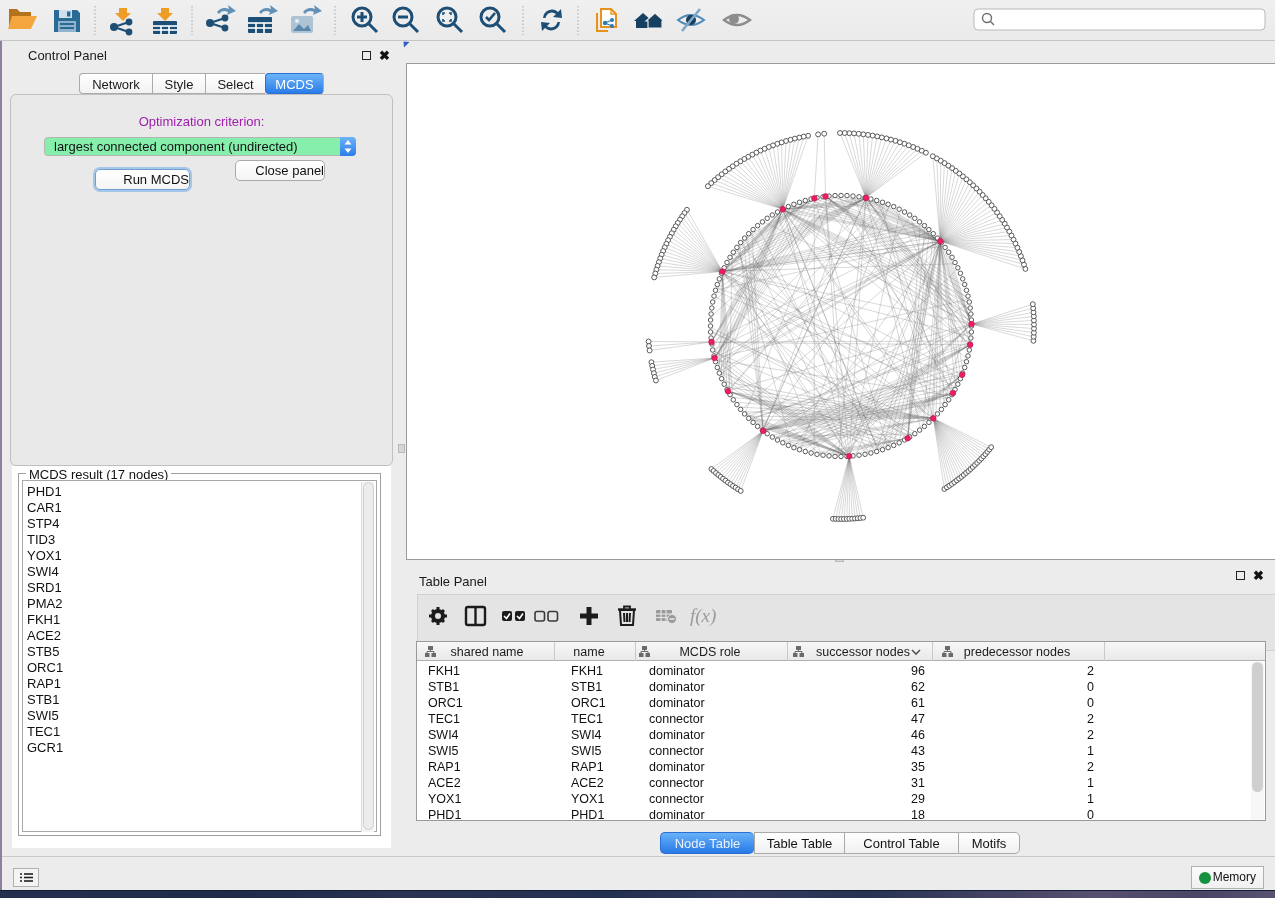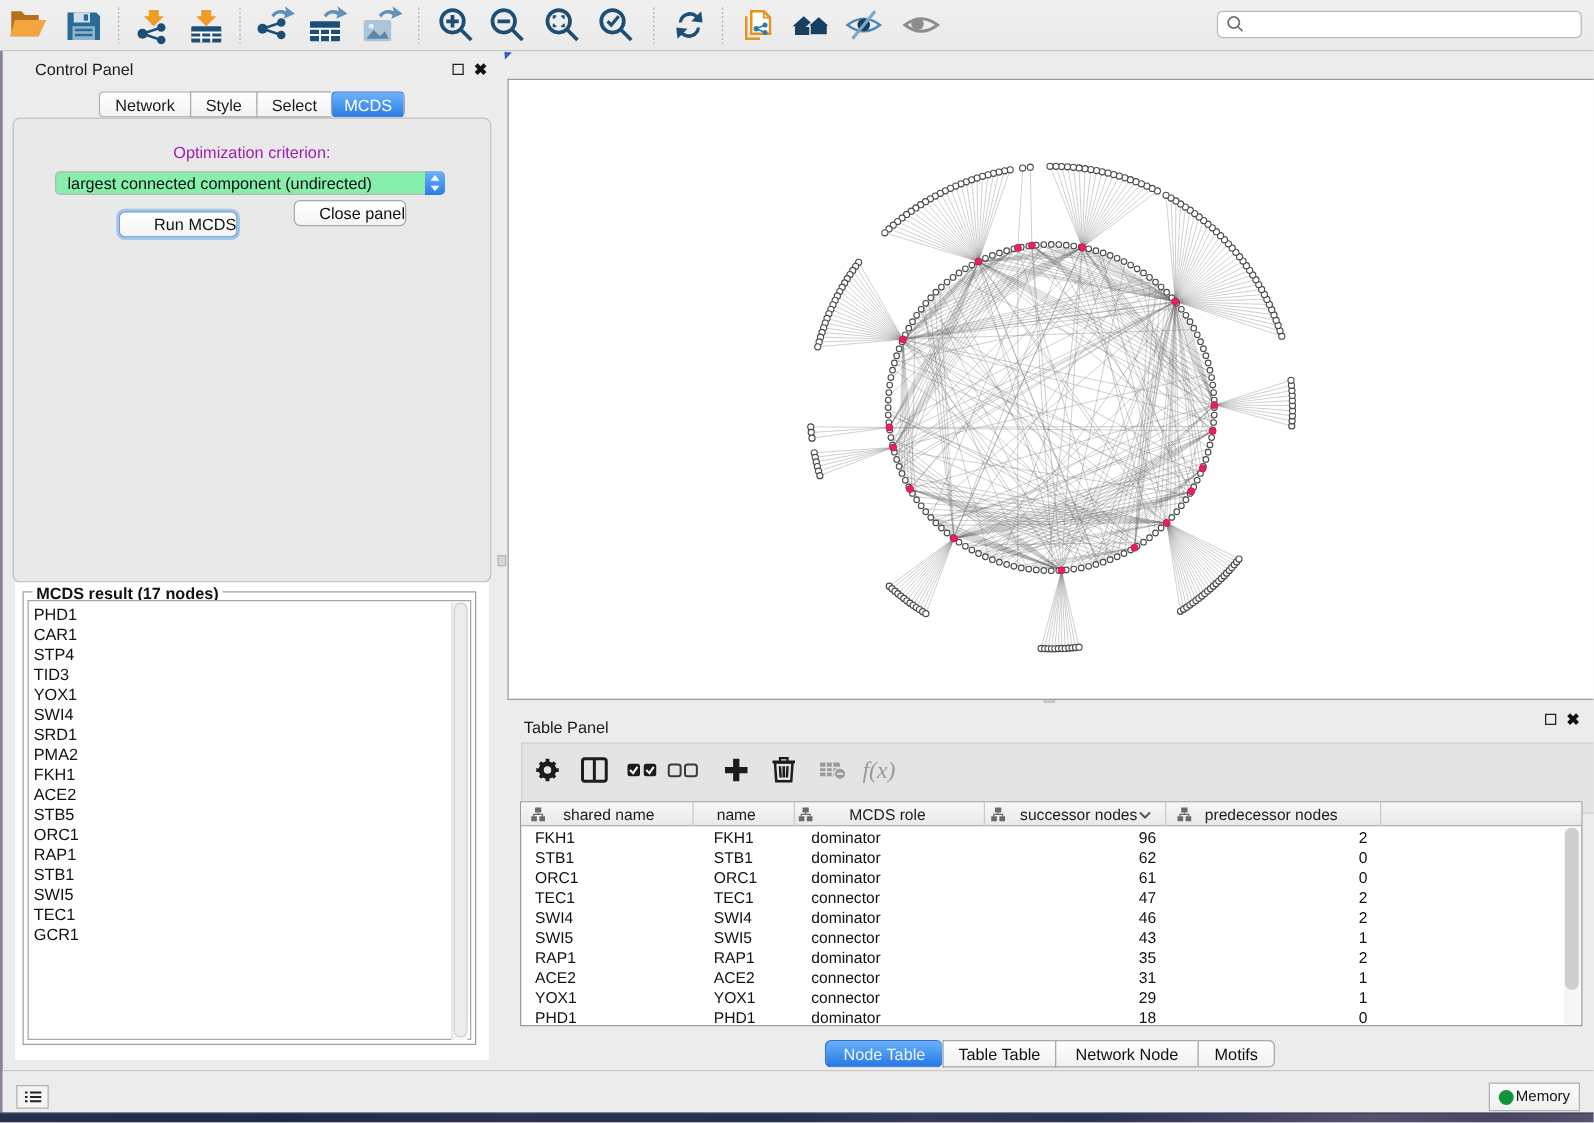--- a/index.html
+++ b/index.html
@@ -34,21 +34,21 @@
 #dd-btn { position:absolute; right:-1px; top:-1px; width:16px; height:19px;
   background:linear-gradient(#6db3f8,#2a7de8); border-radius:0 4px 4px 0; }
 .btn { position:absolute; height:21px; background:linear-gradient(#ffffff,#f4f4f4); border:1px solid #a9a9a9;
   border-radius:5px; font-size:13px; color:#111; text-align:right; line-height:19px; }
 #btn-run { left:95px; top:169px; width:95px; box-shadow:0 0 0 2px #a3c6e9; border-color:#6f9fd2; }
 #btn-close { left:204px; top:160px; width:90px;margin-left:31px; }
 
 
 #result-wrap { position:absolute; left:12px; top:466px; width:379px; height:382px; background:#fff; }
 #grp { position:absolute; left:6px; top:7px; width:363px; height:363px; border:1px solid #a0a0a0; }
-#grp-title { position:absolute; left:7px; top:-7px; background:#fff; padding:0 3px; font-size:13px; color:#111;font-weight:bold; }
+#grp-title { position:absolute; left:7px; top:-7px; background:#fff; padding:0 3px; font-size:13px; color:#111; }
 #mlist { position:absolute; left:3px; top:6px; width:355px; height:352px; background:#fff; border:1px solid #a8a8a8;
   font-size:13px; color:#111; line-height:16px; padding:3px 0 0 4px; }
 #mlist-sb { position:absolute; right:2px; top:1px; width:13px; height:350px; background:#f4f4f4; border-left:1px solid #ddd; }
 #mlist-sb .thumb { position:absolute; left:1px; top:0px; width:11px; height:348px; background:#ececec; border:1px solid #d0d0d0; border-radius:6px; }
 
 
 #netwin { position:absolute; left:403px; top:43px; width:872px; height:517px; }
 #net-titlebar { position:absolute; left:0; top:0; width:872px; height:20px;
   background:linear-gradient(#f6f6f6,#dedede); border:1px solid #b9b9b9; border-right:none; border-bottom:1px solid #a8a8a8; }
 #net-title { position:absolute; left:0; top:2px; width:1010px; text-align:center; font-size:13px; color:#222; }
@@ -1243,21 +1243,21 @@
       </svg>
     </div>
     <div id="ttable-sb">
         <div class="thumb"></div>
       </div>
   </div>
 </div>
 <div id="btabs">
   <div class="btab sel" style="width:94px;">Node Table</div>
   <div class="btab" style="width:90px;">Table Table</div>
-  <div class="btab" style="width:114px;">Network Node</div>
+  <div class="btab" style="width:114px;">Control Table</div>
   <div class="btab" style="width:62px;">Motifs</div>
 </div>
 
 <div id="statusbar">
   <div id="listbtn">
     <svg width="24" height="17">
         <g stroke="#222" stroke-width="1.6">
       <line x1="6" y1="5" x2="8" y2="5"></line>
           <line x1="10" y1="5" x2="19" y2="5"></line>
       <line x1="6" y1="8.5" x2="8" y2="8.5"></line>

